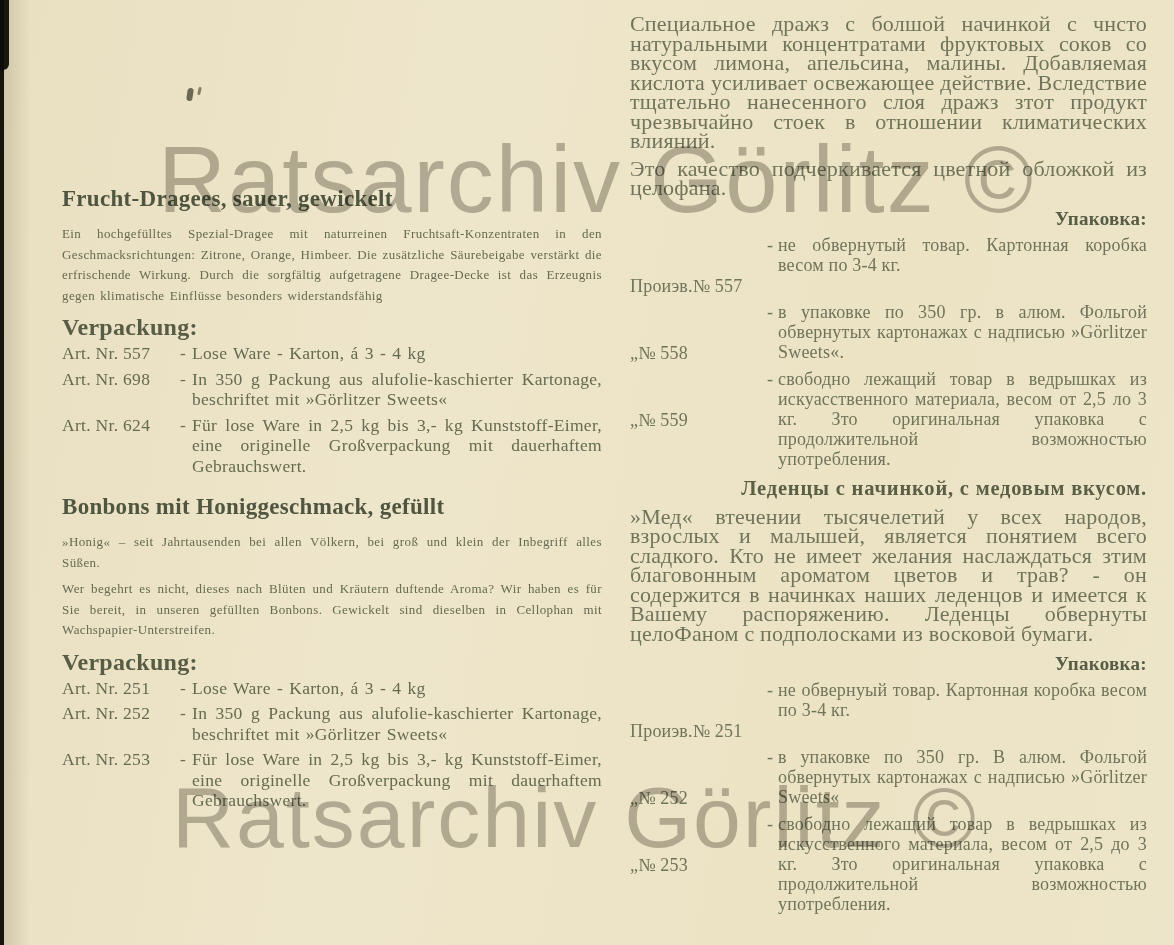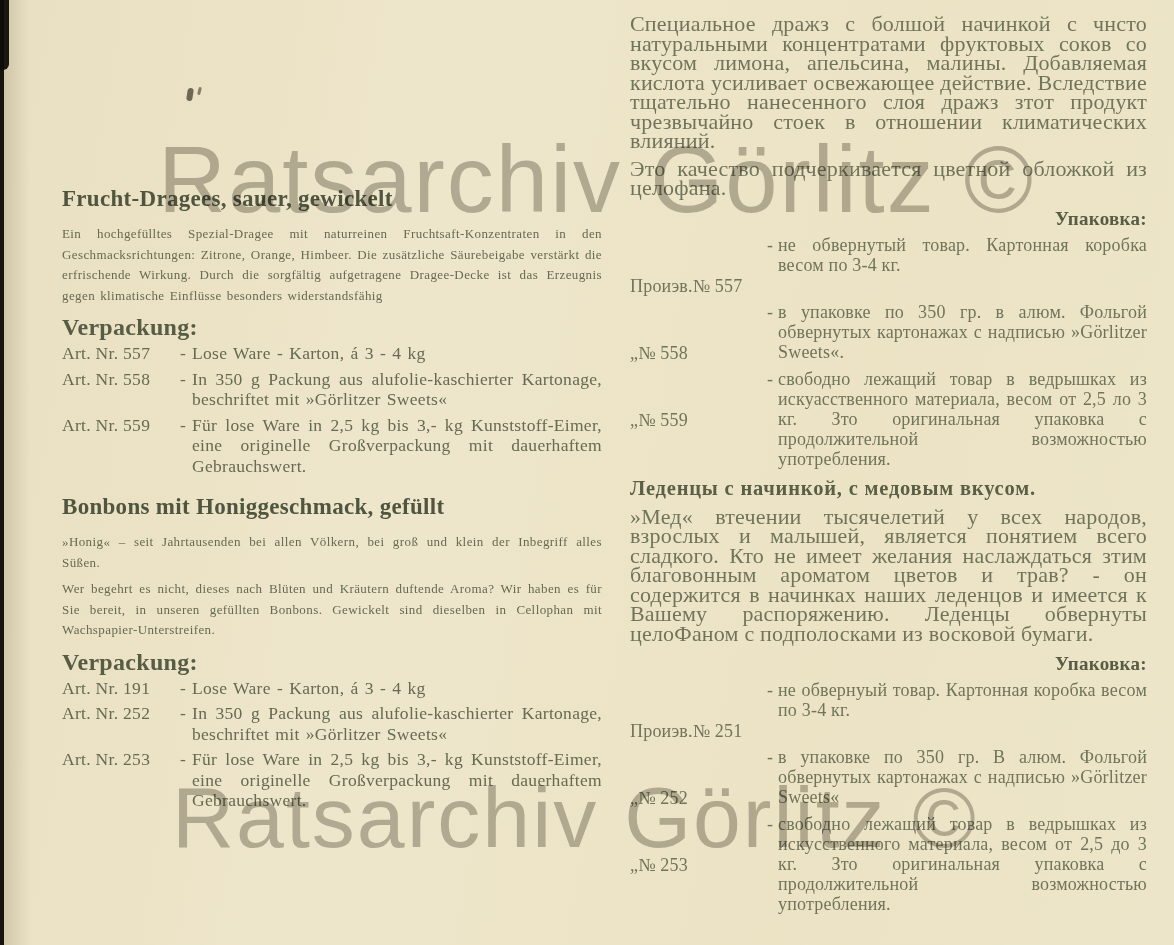--- a/index.html
+++ b/index.html
@@ -30,21 +30,21 @@
   .col-de .sec2 h2{margin-top:18px;}
   .col-de p{margin:0 0 6px;font-size:13px;line-height:20.5px;text-align:justify;letter-spacing:.4px;word-spacing:1.5px;}
   .pack-h{margin:10px 0 5px;font-size:24px;line-height:22px;font-weight:bold;color:#575c45;letter-spacing:.3px;}
   .item-de{display:grid;grid-template-columns:112px 18px 1fr;margin-bottom:5px;font-size:17.5px;line-height:20.5px;letter-spacing:.3px;}
   .item-de .txt{text-align:justify;word-spacing:1.5px;}
   .item-de .sep{text-align:center;}
 
   
   .col-ru{position:absolute;left:630px;top:14px;width:517px;color:#70745a;}
   .col-ru h2{margin:0 0 6px;font-size:20.5px;line-height:26px;font-weight:bold;color:#5a5f46;letter-spacing:.8px;}
-  .col-ru .sec2 h2{margin-top:4px;}
+  .col-ru .sec2 h2{margin-top:4px;text-align:right;}
   .col-ru p{margin:0 0 8px;font-size:22px;line-height:19.5px;text-align:justify;letter-spacing:.2px;}
   .col-ru .pack-h{font-size:19px;text-align:right;}
   .item-ru{display:grid;grid-template-columns:132px 16px 1fr;margin-bottom:6px;font-size:18px;line-height:20px;letter-spacing:.2px;}
   .item-ru .lbl{display:flex;justify-content:flex-start;margin-top:41px;}
   .item-ru .sep{text-align:center;}
   .item-ru .txt{text-align:justify;}
 </style>
 </head>
 <body>
 
@@ -64,38 +64,38 @@
     <div class="sec1">
       <h2>Frucht-Dragees, sauer, gewickelt</h2>
       <p>Ein hochgefülltes Spezial-Dragee mit naturreinen Fruchtsaft-Konzentraten in den Geschmacksrichtungen: Zitrone, Orange, Himbeer. Die zusätzliche Säurebeigabe verstärkt die erfrischende Wirkung. Durch die sorgfältig aufgetragene Dragee-Decke ist das Erzeugnis gegen klimatische Einflüsse besonders widerstandsfähig</p>
       <div class="pack-h">Verpackung:</div>
       <div class="item-de">
         <span class="lbl">Art. Nr. 557</span>
         <span class="sep">-</span>
         <span class="txt">Lose Ware - Karton, á 3 - 4 kg</span>
       </div>
       <div class="item-de">
-        <span class="lbl">Art. Nr. 558</span>
+        <span class="lbl">Art. Nr. 698</span>
         <span class="sep">-</span>
         <span class="txt">In 350 g Packung aus alufolie-kaschierter Kartonage, beschriftet mit »Görlitzer Sweets«</span>
       </div>
       <div class="item-de">
-        <span class="lbl">Art. Nr. 559</span>
+        <span class="lbl">Art. Nr. 624</span>
         <span class="sep">-</span>
         <span class="txt">Für lose Ware in 2,5 kg bis 3,- kg Kunststoff-Eimer, eine originelle Großverpackung mit dauerhaftem Gebrauchswert.</span>
       </div>
     </div>
 
     <div class="sec2">
       <h2>Bonbons mit Honiggeschmack, gefüllt</h2>
       <p>»Honig« – seit Jahrtausenden bei allen Völkern, bei groß und klein der Inbegriff alles Süßen.</p>
       <p>Wer begehrt es nicht, dieses nach Blüten und Kräutern duftende Aroma? Wir haben es für Sie bereit, in unseren gefüllten Bonbons. Gewickelt sind dieselben in Cellophan mit Wachspapier-Unterstreifen.</p>
       <div class="pack-h">Verpackung:</div>
       <div class="item-de">
-        <span class="lbl">Art. Nr. 191</span>
+        <span class="lbl">Art. Nr. 251</span>
         <span class="sep">-</span>
         <span class="txt">Lose Ware - Karton, á 3 - 4 kg</span>
       </div>
       <div class="item-de">
         <span class="lbl">Art. Nr. 252</span>
         <span class="sep">-</span>
         <span class="txt">In 350 g Packung aus alufolie-kaschierter Kartonage, beschriftet mit »Görlitzer Sweets«</span>
       </div>
       <div class="item-de">
         <span class="lbl">Art. Nr. 253</span>

